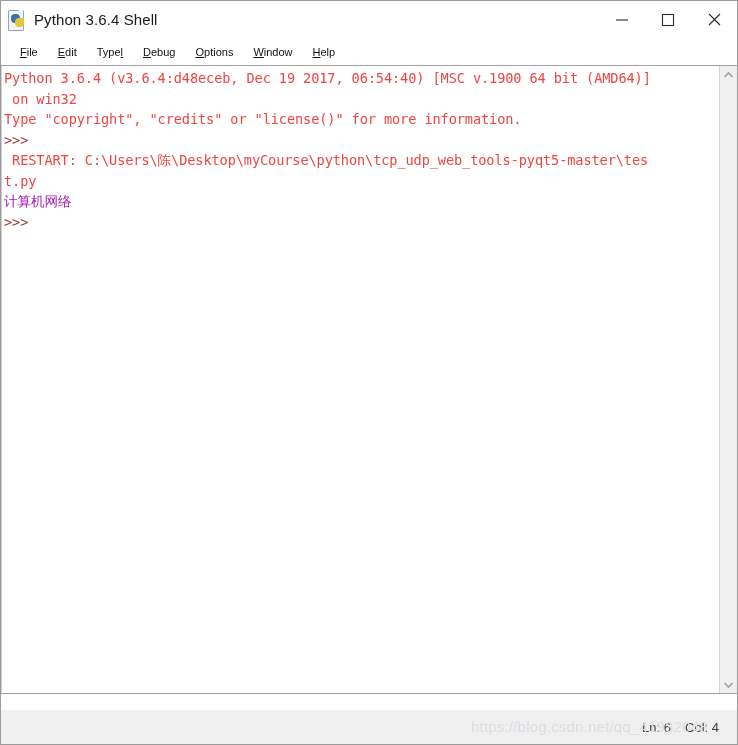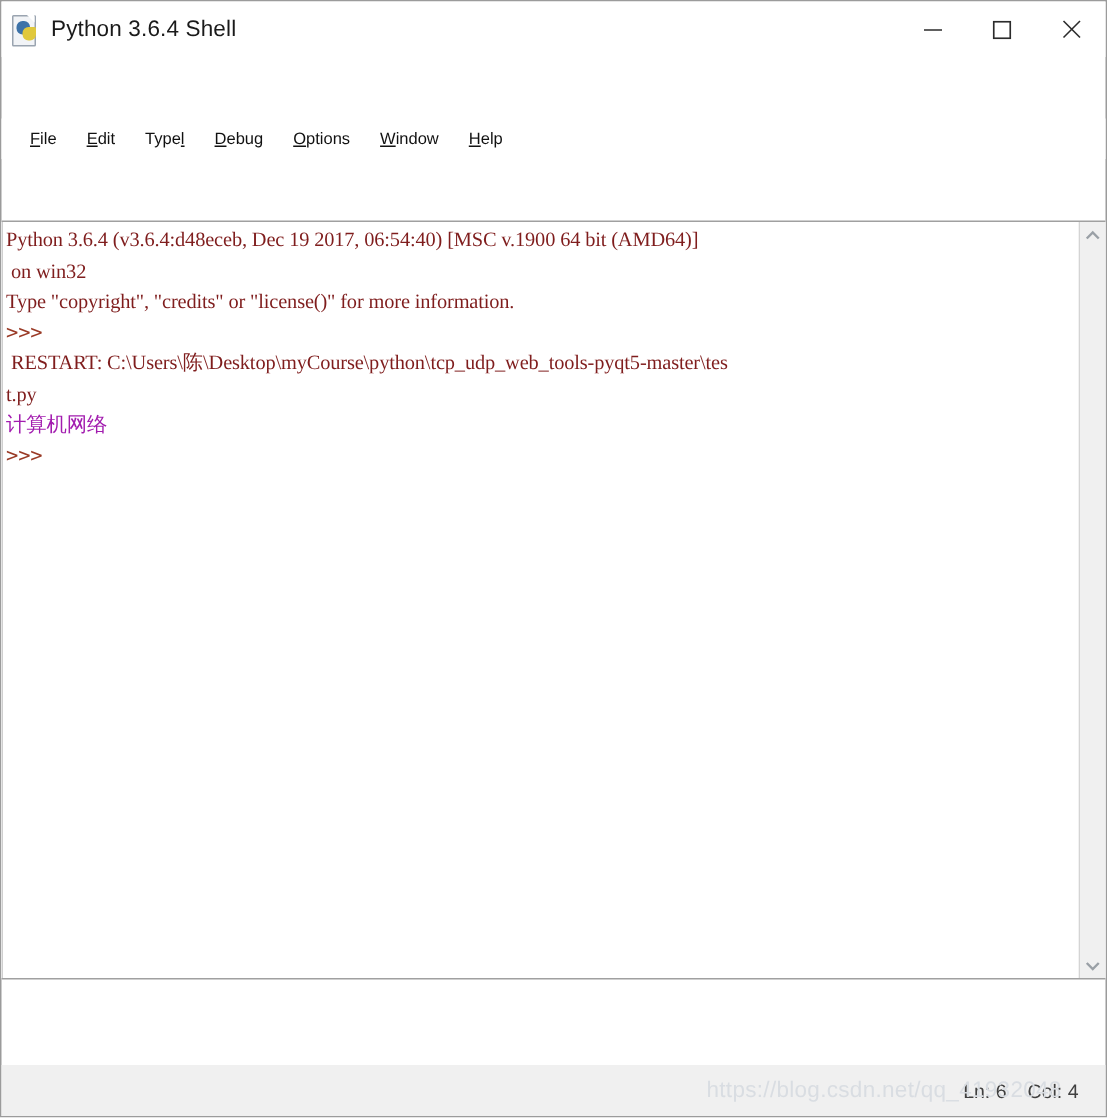--- a/index.html
+++ b/index.html
@@ -16,21 +16,20 @@
 
   #window {
     position: relative;
     width: 738px;
     height: 745px;
     box-sizing: border-box;
     background: #ffffff;
     border: 1px solid #9b9b9b;
     display: flex;
     flex-direction: column;
-    gap: 41px;
   }
 
   
   #titlebar {
     height: 37px;
     min-height: 37px;
     background: #ffffff;
     display: flex;
     align-items: center;
     position: relative;
@@ -138,21 +137,21 @@
   }
   #lines {
     font-family: "DejaVu Sans Mono", "Liberation Mono", monospace;
     font-size: 13.6px;
     line-height: 20.5px;
     white-space: pre;
     color: #000000;
     letter-spacing: -0.1px;
   }
   .ln { white-space: pre; }
-  .c-black  { color: #7f1d1d; font-family: Liberation Serif, serif; }
+  .c-black  { color: #ef4444; }
   .c-prompt { color: #9a3a26; }
   .c-blue   { color: #a21caf; }
 
   
   #vscroll {
     width: 17px;
     min-width: 17px;
     background: #f0f0f0;
     border-left: 1px solid #d4d4d4;
     display: flex;

